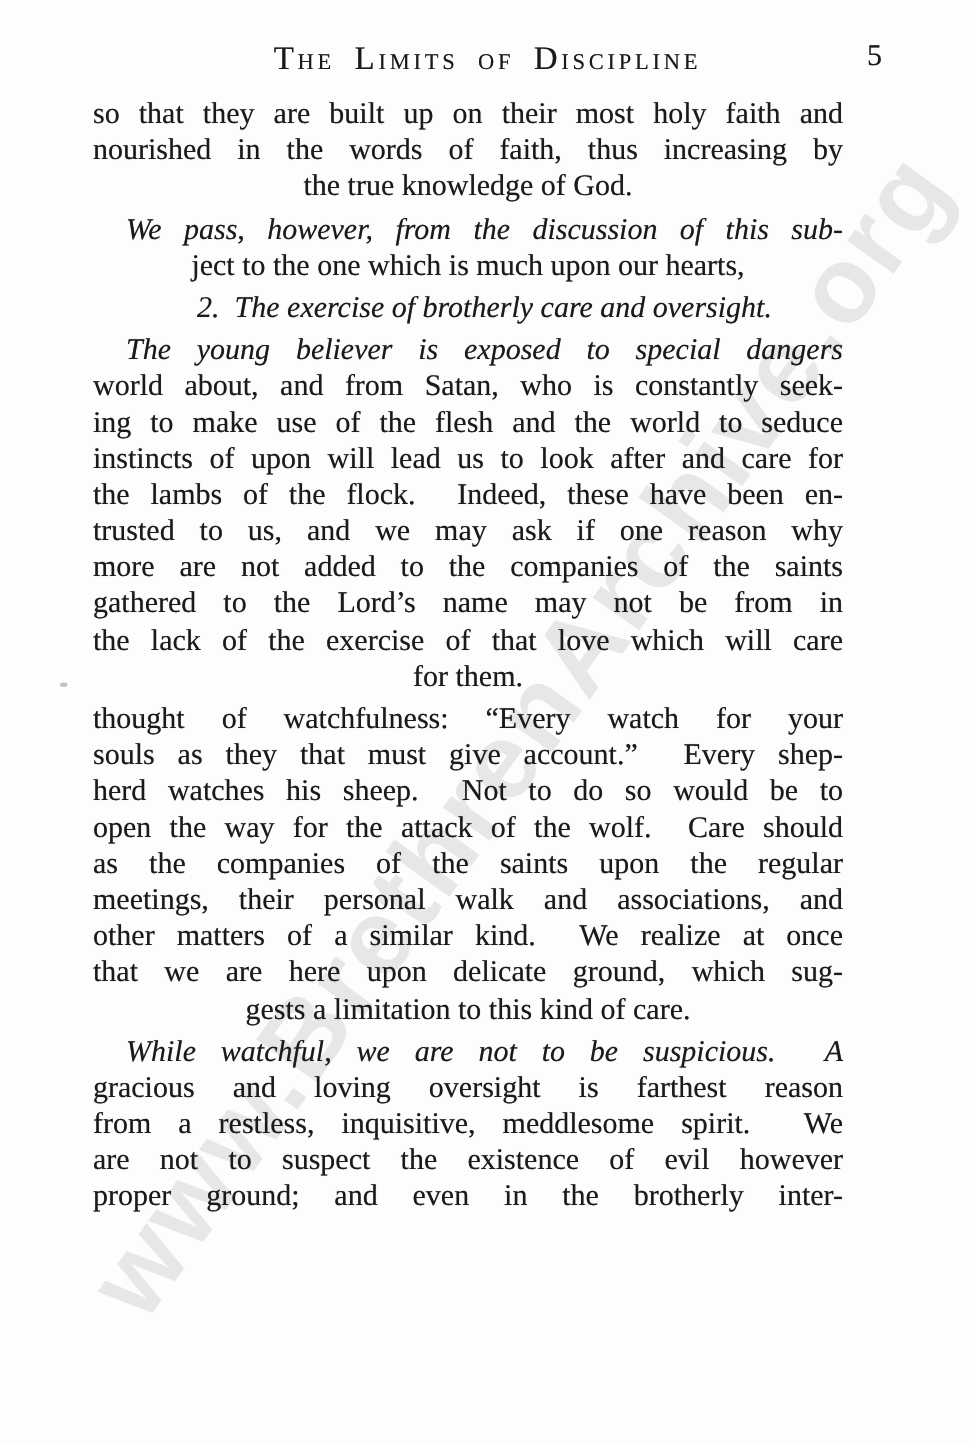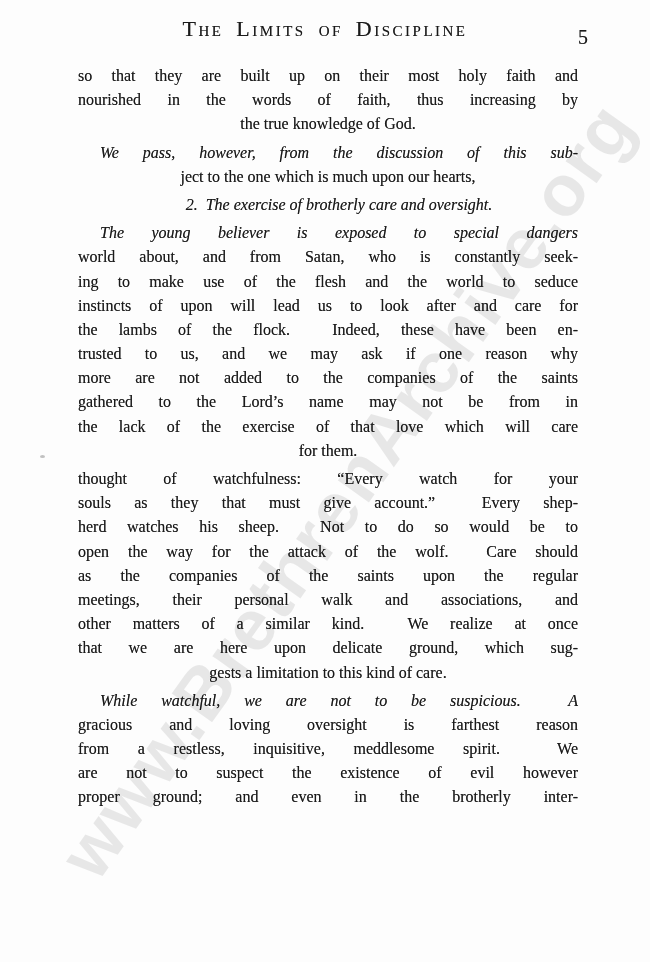--- a/index.html
+++ b/index.html
@@ -28,46 +28,46 @@
     font-size: 72px;
     letter-spacing: 2px;
     white-space: nowrap;
     color: var(--watermark, rgba(0,0,0,0.085));
     z-index: 0;
     user-select: none;
     pointer-events: none;
   }
   .running-head {
     position: absolute;
-    top: 16px;
+    top: 26px;
     left: 0;
     right: 0;
     text-align: center;
     font-variant: small-caps;
     font-size: 22px;
     letter-spacing: 2.5px;
     word-spacing: 5px;
     z-index: 1;
     text-shadow: 0 0 0.4px rgba(0,0,0,0.5);
   }
   .page-number {
     position: absolute;
     top: 26px;
     right: 62px;
     font-size: 20px;
     z-index: 2;
     text-shadow: 0 0 0.4px rgba(0,0,0,0.5);
   }
   .text-block {
     position: absolute;
-    left: 78px;
+    left: 62px;
     top: 64px;
     width: 500px;
     z-index: 1;
-    font-size: 16px;
+    font-size: 20px;
     line-height: 24.2px;
     text-shadow: 0 0 0.45px rgba(0,0,0,0.55);
   }
   .paragraph { margin: 0; }
   .paragraph + .paragraph { margin-top: 4px; }
   .line {
     text-align: justify;
     text-align-last: justify;
     height: 24.2px;
     overflow: visible;

